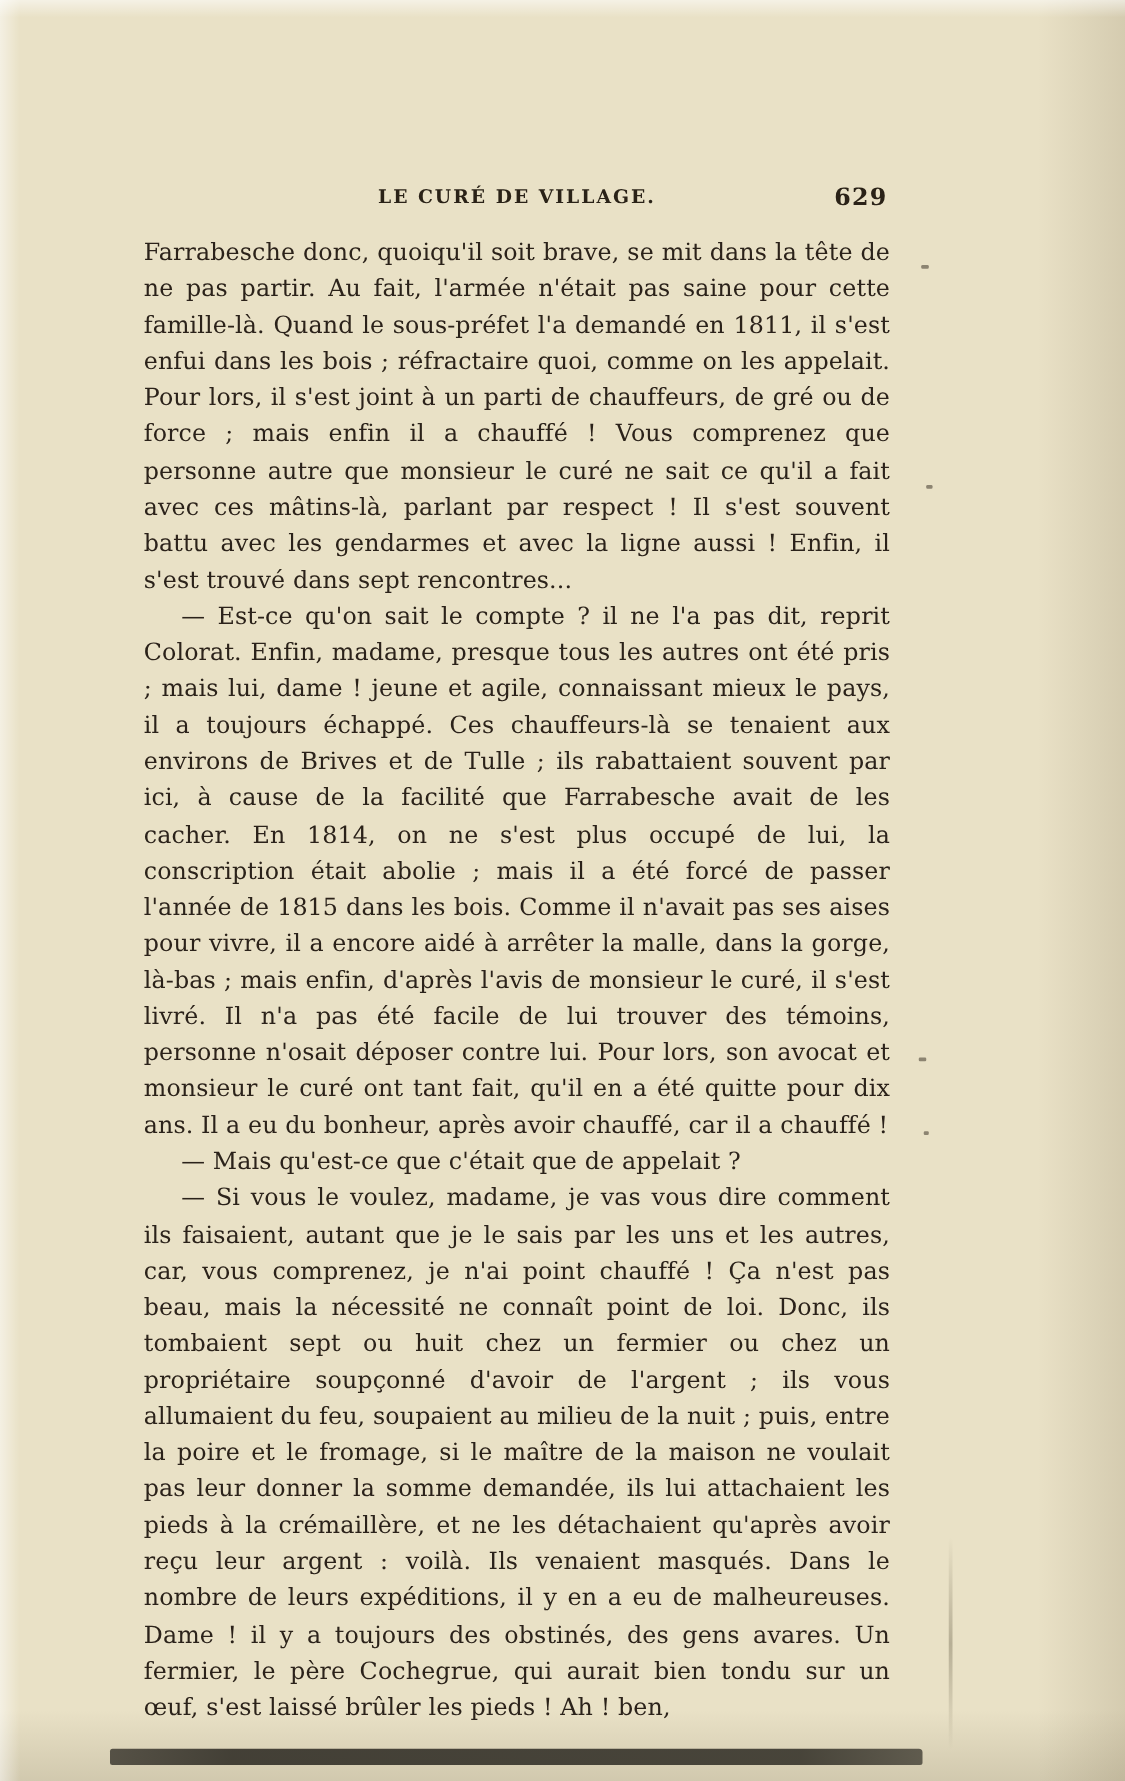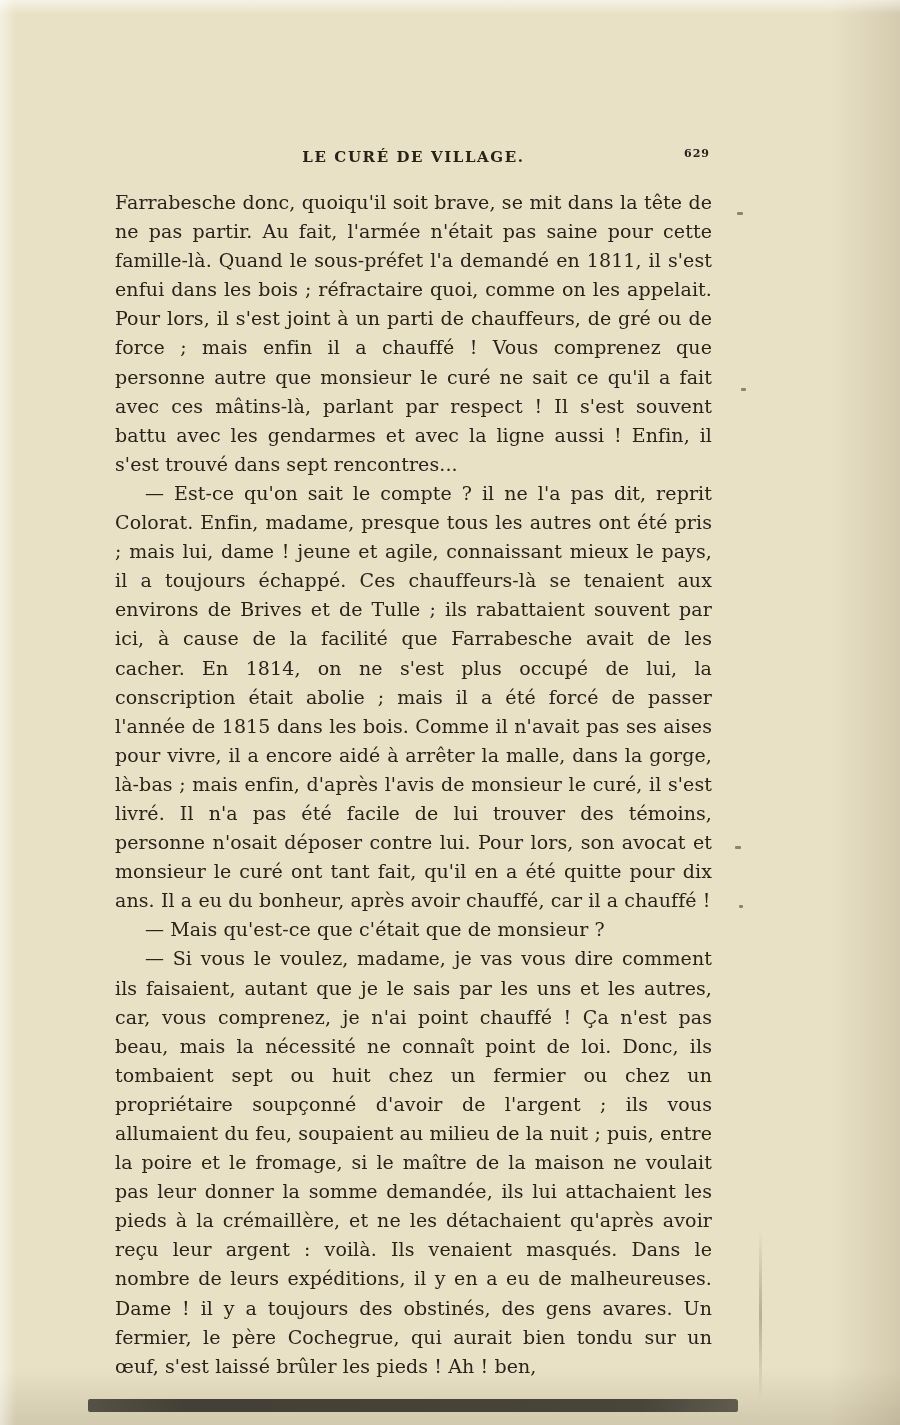--- a/index.html
+++ b/index.html
@@ -39,21 +39,21 @@
     font-weight: bold;
     font-size: 15px;
     letter-spacing: 1.6px;
     color: #2a2217;
   }
   .page-number {
     position: absolute;
     right: 2px;
     top: -1px;
     font-weight: bold;
-    font-size: 11px;
+    font-size: 19px;
     letter-spacing: 1px;
     color: #2a2217;
   }
   .text-column {
     font-size: 19px;
     line-height: 29.1px;
     text-align: justify;
     color: #2b221a;
     letter-spacing: 0.1px;
   }
@@ -102,21 +102,21 @@
   <div class="page-inner">
 
     <div class="running-header">
       <div class="book-title">LE CURÉ DE VILLAGE.</div>
       <div class="page-number">629</div>
     </div>
 
     <div class="text-column">
       <p>Farrabesche donc, quoiqu'il soit brave, se mit dans la tête de ne pas partir. Au fait, l'armée n'était pas saine pour cette famille-là. Quand le sous-préfet l'a demandé en 1811, il s'est enfui dans les bois ; réfractaire quoi, comme on les appelait. Pour lors, il s'est joint à un parti de chauffeurs, de gré ou de force ; mais enfin il a chauffé ! Vous comprenez que personne autre que monsieur le curé ne sait ce qu'il a fait avec ces mâtins-là, parlant par respect ! Il s'est souvent battu avec les gendarmes et avec la ligne aussi ! Enfin, il s'est trouvé dans sept rencontres...</p>
       <p class="indent">— Est-ce qu'on sait le compte ? il ne l'a pas dit, reprit Colorat. Enfin, madame, presque tous les autres ont été pris ; mais lui, dame ! jeune et agile, connaissant mieux le pays, il a toujours échappé. Ces chauffeurs-là se tenaient aux environs de Brives et de Tulle ; ils rabattaient souvent par ici, à cause de la facilité que Farrabesche avait de les cacher. En 1814, on ne s'est plus occupé de lui, la conscription était abolie ; mais il a été forcé de passer l'année de 1815 dans les bois. Comme il n'avait pas ses aises pour vivre, il a encore aidé à arrêter la malle, dans la gorge, là-bas ; mais enfin, d'après l'avis de monsieur le curé, il s'est livré. Il n'a pas été facile de lui trouver des témoins, personne n'osait déposer contre lui. Pour lors, son avocat et monsieur le curé ont tant fait, qu'il en a été quitte pour dix ans. Il a eu du bonheur, après avoir chauffé, car il a chauffé !</p>
-      <p class="indent">— Mais qu'est-ce que c'était que de monsieur ?</p>
+      <p class="indent">— Mais qu'est-ce que c'était que de appelait ?</p>
       <p class="indent">— Si vous le voulez, madame, je vas vous dire comment ils faisaient, autant que je le sais par les uns et les autres, car, vous comprenez, je n'ai point chauffé ! Ça n'est pas beau, mais la nécessité ne connaît point de loi. Donc, ils tombaient sept ou huit chez un fermier ou chez un propriétaire soupçonné d'avoir de l'argent ; ils vous allumaient du feu, soupaient au milieu de la nuit ; puis, entre la poire et le fromage, si le maître de la maison ne voulait pas leur donner la somme demandée, ils lui attachaient les pieds à la crémaillère, et ne les détachaient qu'après avoir reçu leur argent : voilà. Ils venaient masqués. Dans le nombre de leurs expéditions, il y en a eu de malheureuses. Dame ! il y a toujours des obstinés, des gens avares. Un fermier, le père Cochegrue, qui aurait bien tondu sur un œuf, s'est laissé brûler les pieds ! Ah ! ben,</p>
     </div>
 
   </div>
 
   <div class="right-shade"></div>
   <div class="speck speck-1"></div>
   <div class="speck speck-2"></div>
   <div class="speck speck-3"></div>
   <div class="speck speck-4"></div>

